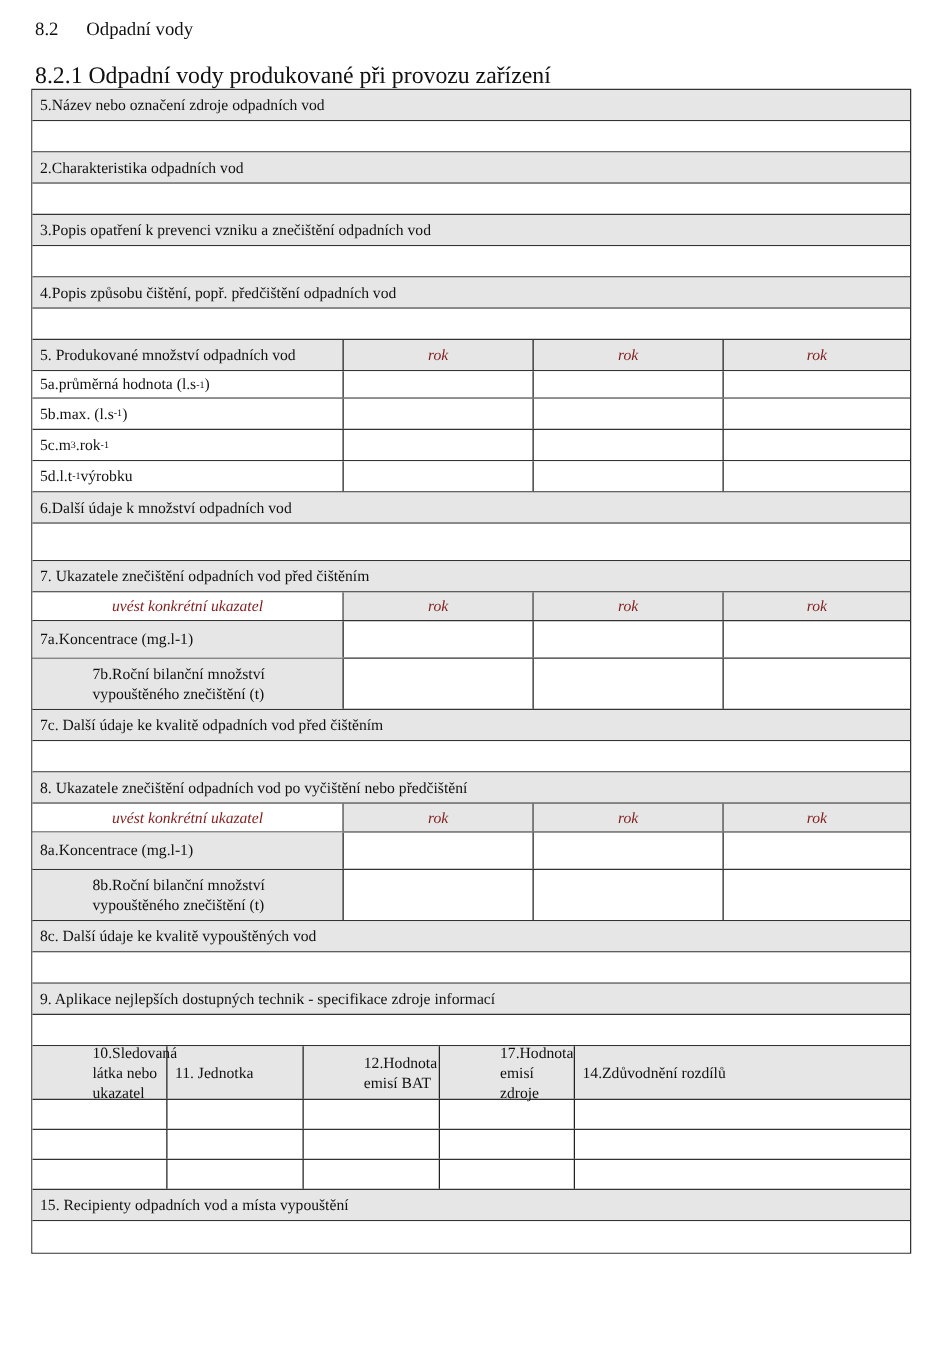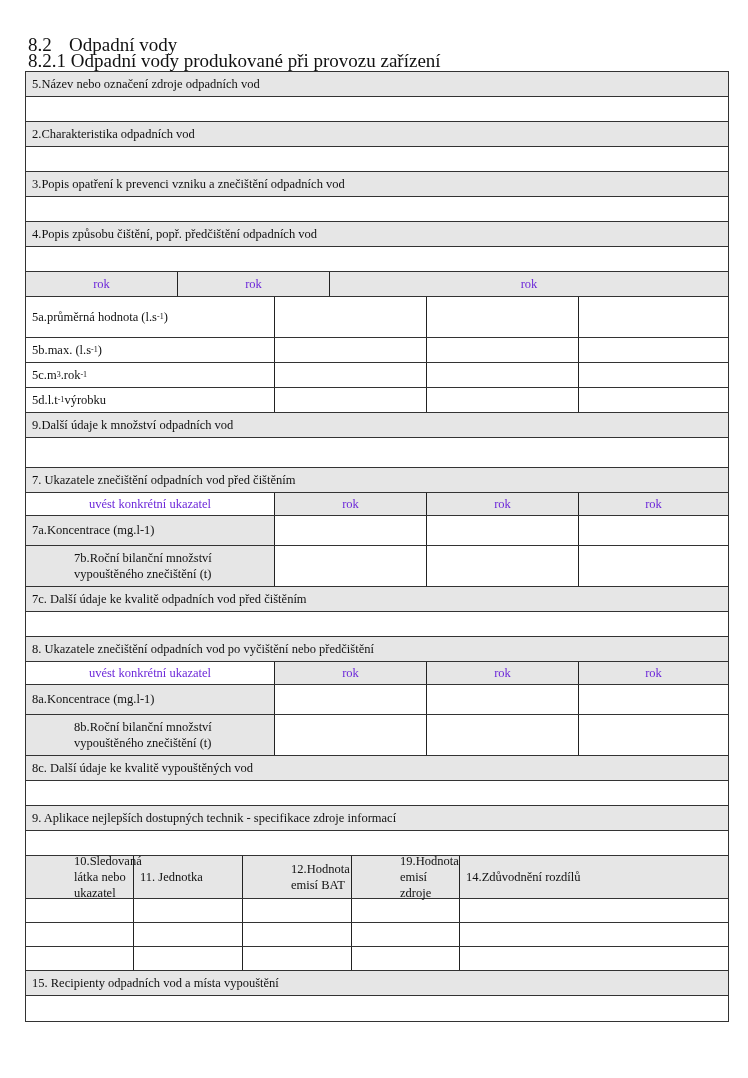--- a/index.html
+++ b/index.html
@@ -1,27 +1,27 @@
 <!DOCTYPE html>
 <html><head>
 <meta charset="utf-8">
 <style>
   html,body{margin:0;padding:0;background:#fff;}
   body{width:748px;height:1078px;position:relative;font-family:"Liberation Serif",serif;color:#111;}
-  .h1{position:absolute;left:28px;top:34px;font-size:19px;}
+  .h1{position:absolute;left:28px;top:16px;font-size:15px;}
   .h1 .num{display:inline-block;width:41px;}
   .h2{position:absolute;left:28px;top:50px;font-size:19px;}
   .form{position:absolute;left:25px;top:71px;width:704px;border:1.5px solid #333;box-sizing:border-box;}
   .row{display:flex;border-bottom:1.5px solid #333;box-sizing:border-box;font-size:12.5px;}
   .row:last-child{border-bottom:none;}
   .cell{box-sizing:border-box;padding:0 6px;display:flex;align-items:center;border-right:1.5px solid #222;}
   .cell:last-child{border-right:none;}
   .gray{background:#e6e6e6;}
   .white{background:#fff;}
-  .muted{color:#6d28d9;justify-content:center;}
+  .muted{color:#7f1d1d;justify-content:center;font-style:italic;}
   .c0{width:249px;} .c1{width:152px;} .c2{width:152px;} .c3{flex:1;}
   .b0{width:108px;} .b1{width:109px;} .b2{width:109px;} .b3{width:108px;} .b4{flex:1;}
   sup{font-size:8px;line-height:0;}
   .wrap{line-height:16px;padding-left:48px;}
 </style>
 </head>
 <body>
 
 <div class="h1"><span class="num">8.2</span><span>Odpadní vody</span></div>
 <div class="h2">8.2.1 Odpadní vody produkované při provozu zařízení</div>
@@ -50,25 +50,26 @@
     </div>
 
   <div class="row gray" style="height:25px">
       <div class="cell c3">4.Popis způsobu čištění, popř. předčištění odpadních vod</div>
     </div>
   <div class="row white" style="height:25px">
       <div class="cell c3"></div>
     </div>
 
   <div class="row gray" style="height:25px">
+    <div class="cell c0">5. Produkované množství odpadních vod</div>
     <div class="cell c1 muted">rok</div>
     <div class="cell c2 muted">rok</div>
     <div class="cell c3 muted">rok</div>
   </div>
-  <div class="row white" style="height:41px">
+  <div class="row white" style="height:22px">
     <div class="cell c0">
         <span>5a.průměrná hodnota (l.s</span>
         <sup>-1</sup>
         <span>)</span>
       </div>
     <div class="cell c1"></div>
       <div class="cell c2"></div>
       <div class="cell c3"></div>
   </div>
   <div class="row white" style="height:25px">
@@ -97,21 +98,21 @@
         <span>5d.l.t</span>
         <sup>-1</sup>
         <span>výrobku</span>
       </div>
     <div class="cell c1"></div>
       <div class="cell c2"></div>
       <div class="cell c3"></div>
   </div>
 
   <div class="row gray" style="height:25px">
-      <div class="cell c3">9.Další údaje k množství odpadních vod</div>
+      <div class="cell c3">6.Další údaje k množství odpadních vod</div>
     </div>
   <div class="row white" style="height:30px">
       <div class="cell c3"></div>
     </div>
 
   <div class="row gray" style="height:25px">
       <div class="cell c3">7. Ukazatele znečištění odpadních vod před čištěním</div>
     </div>
   <div class="row" style="height:23px">
     <div class="cell c0 muted white">uvést konkrétní ukazatel</div>
@@ -170,21 +171,21 @@
       <div class="cell c3">9. Aplikace nejlepších dostupných technik - specifikace zdroje informací</div>
     </div>
   <div class="row white" style="height:25px">
       <div class="cell c3"></div>
     </div>
 
   <div class="row gray" style="height:43px">
     <div class="cell b0 wrap">10.Sledovaná látka nebo ukazatel</div>
     <div class="cell b1">11. Jednotka</div>
     <div class="cell b2 wrap">12.Hodnota emisí BAT</div>
-    <div class="cell b3 wrap">19.Hodnota emisí zdroje</div>
+    <div class="cell b3 wrap">17.Hodnota emisí zdroje</div>
     <div class="cell b4">14.Zdůvodnění rozdílů</div>
   </div>
   <div class="row white" style="height:24px">
     <div class="cell b0"></div>
       <div class="cell b1"></div>
       <div class="cell b2"></div>
       <div class="cell b3"></div>
       <div class="cell b4"></div>
   </div>
   <div class="row white" style="height:24px">

